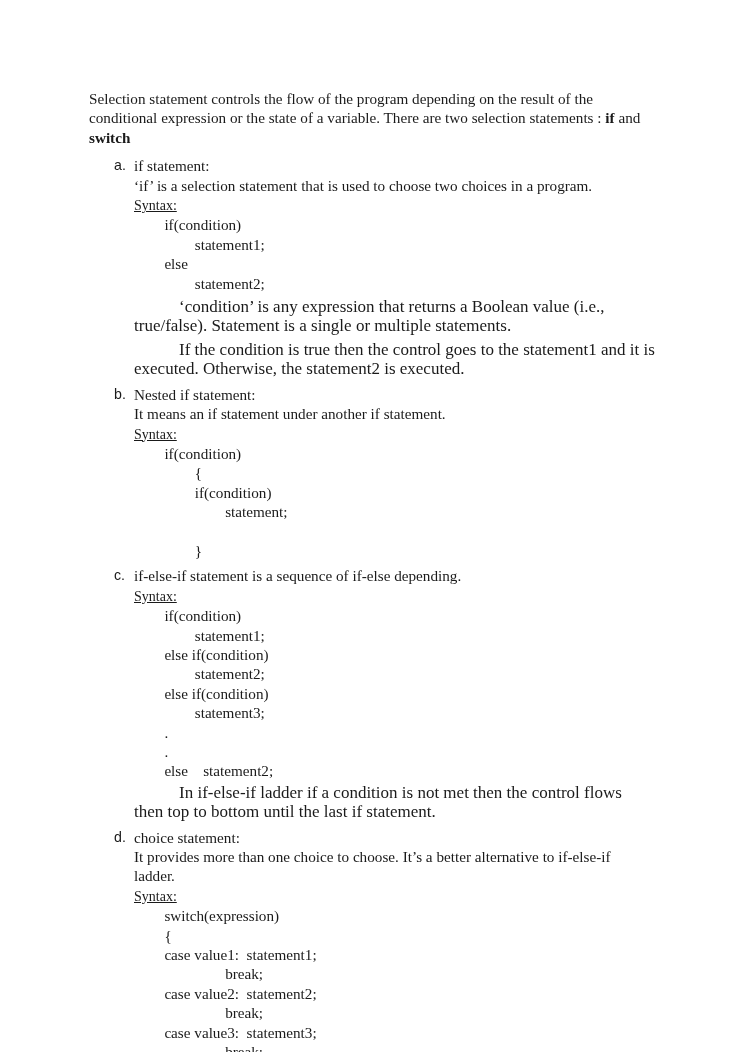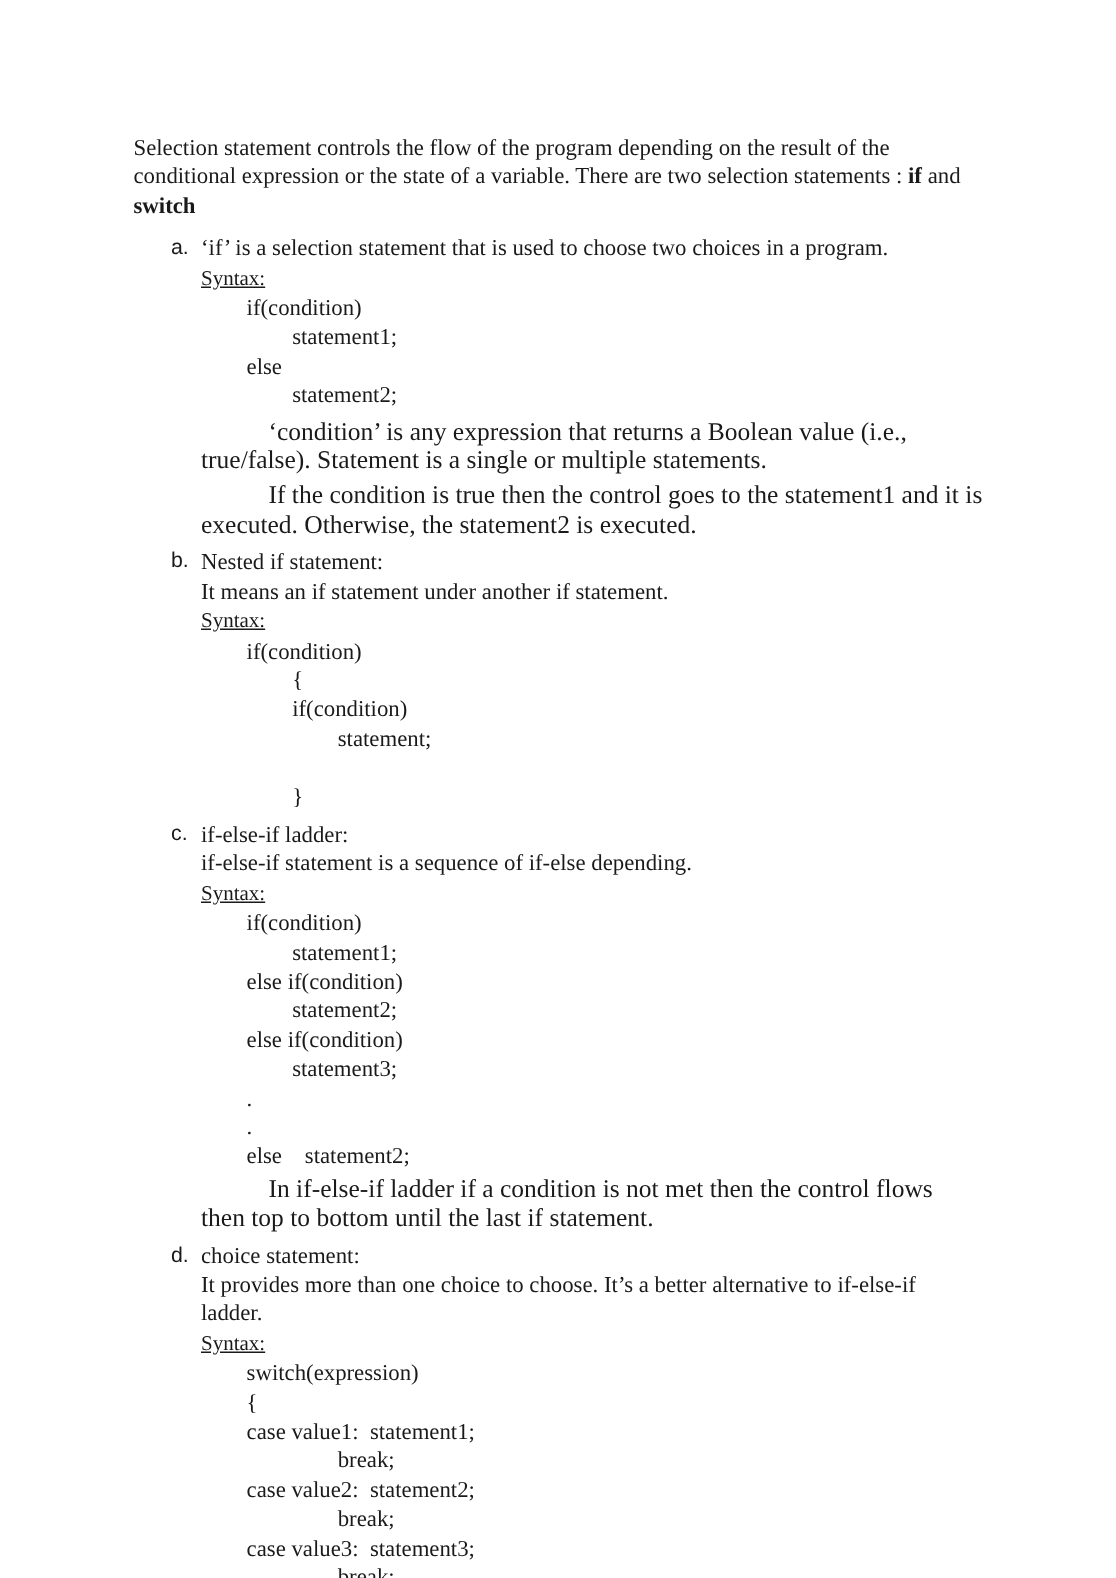--- a/index.html
+++ b/index.html
@@ -89,20 +89,21 @@
 
 <div id="page">
   <div id="doc-body">
 
     <p class="intro"><span>Selection statement controls the flow of the program depending on the result of the conditional expression or the state of a variable. There are two selection statements : </span><span class="b">if</span><span> and </span><span class="b">switch</span></p>
 
     <ol class="olist">
 
       <li class="olitem">
         <span class="marker">a.</span>
+        <div class="item-title">if statement:</div>
         <div class="item-desc">‘if’ is a selection statement that is used to choose two choices in a program.</div>
         <div class="syntax-row"><span class="syntax-label">Syntax:</span></div>
         <div class="code">        if(condition)
                 statement1;
         else
                 statement2;</div>
         <p class="para">‘condition’ is any expression that returns a Boolean value (i.e., true/false). Statement is a single or multiple statements.</p>
         <p class="para">If the condition is true then the control goes to the statement1 and it is executed. Otherwise, the  statement2 is executed.</p>
       </li>
 
@@ -114,21 +115,20 @@
         <div class="code">        if(condition)
                 {
                 if(condition)
                         statement;
 
                 }</div>
       </li>
 
       <li class="olitem">
         <span class="marker">c.</span>
-        <div class="item-title">if-else-if ladder:</div>
         <div class="item-desc">if-else-if statement is a sequence of if-else depending.</div>
         <div class="syntax-row"><span class="syntax-label">Syntax:</span></div>
         <div class="code">        if(condition)
                 statement1;
         else if(condition)
                 statement2;
         else if(condition)
                 statement3;
         .
         .

